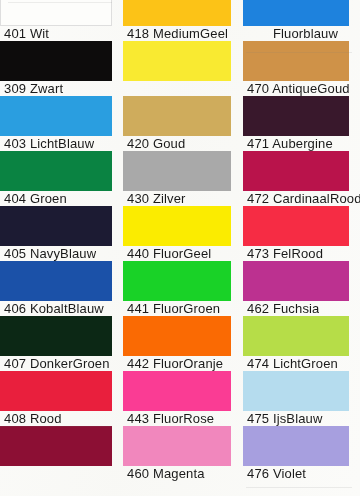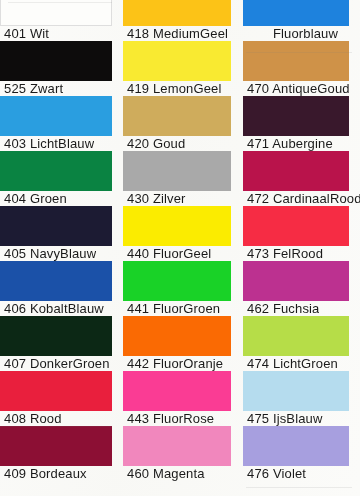--- a/index.html
+++ b/index.html
@@ -93,21 +93,21 @@
 <div id="scan-page"></div>
 
 <div id="color-chart">
   <div class="chart-column col-1">
       <div class="swatch-cell" style="top: -14px;">
         <div class="swatch-chip" title="401 Wit" style="background: rgb(253, 253, 251); border: 1px solid rgb(222, 222, 222);"></div>
         <div class="swatch-label">401 Wit</div>
       </div>
       <div class="swatch-cell" style="top: 41px;">
         <div class="swatch-chip" title="402 Zwart" style="background: rgb(13, 12, 12);"></div>
-        <div class="swatch-label">525 Zwart</div>
+        <div class="swatch-label">309 Zwart</div>
       </div>
       <div class="swatch-cell" style="top: 96px;">
         <div class="swatch-chip" title="403 LichtBlauw" style="background: rgb(42, 158, 224);"></div>
         <div class="swatch-label">403 LichtBlauw</div>
       </div>
       <div class="swatch-cell" style="top: 151px;">
         <div class="swatch-chip" title="404 Groen" style="background: rgb(10, 131, 66);"></div>
         <div class="swatch-label">404 Groen</div>
       </div>
       <div class="swatch-cell" style="top: 206px;">
@@ -121,31 +121,29 @@
       <div class="swatch-cell" style="top: 316px;">
         <div class="swatch-chip" title="407 DonkerGroen" style="background: rgb(12, 40, 21);"></div>
         <div class="swatch-label">407 DonkerGroen</div>
       </div>
       <div class="swatch-cell" style="top: 371px;">
         <div class="swatch-chip" title="408 Rood" style="background: rgb(233, 31, 61);"></div>
         <div class="swatch-label">408 Rood</div>
       </div>
       <div class="swatch-cell" style="top: 426px;">
         <div class="swatch-chip" title="409 Bordeaux" style="background: rgb(140, 15, 52);"></div>
-        <div class="swatch-label">409 Bordeaux</div>
       </div>
     </div>
   <div class="chart-column col-2">
       <div class="swatch-cell" style="top: -14px;">
         <div class="swatch-chip" title="418 MediumGeel" style="background: rgb(252, 195, 23);"></div>
         <div class="swatch-label">418 MediumGeel</div>
       </div>
       <div class="swatch-cell" style="top: 41px;">
         <div class="swatch-chip" title="419 LemonGeel" style="background: rgb(249, 234, 49);"></div>
-        <div class="swatch-label">419 LemonGeel</div>
       </div>
       <div class="swatch-cell" style="top: 96px;">
         <div class="swatch-chip" title="420 Goud" style="background: rgb(207, 172, 92);"></div>
         <div class="swatch-label">420 Goud</div>
       </div>
       <div class="swatch-cell" style="top: 151px;">
         <div class="swatch-chip" title="430 Zilver" style="background: rgb(169, 169, 169);"></div>
         <div class="swatch-label">430 Zilver</div>
       </div>
       <div class="swatch-cell" style="top: 206px;">

